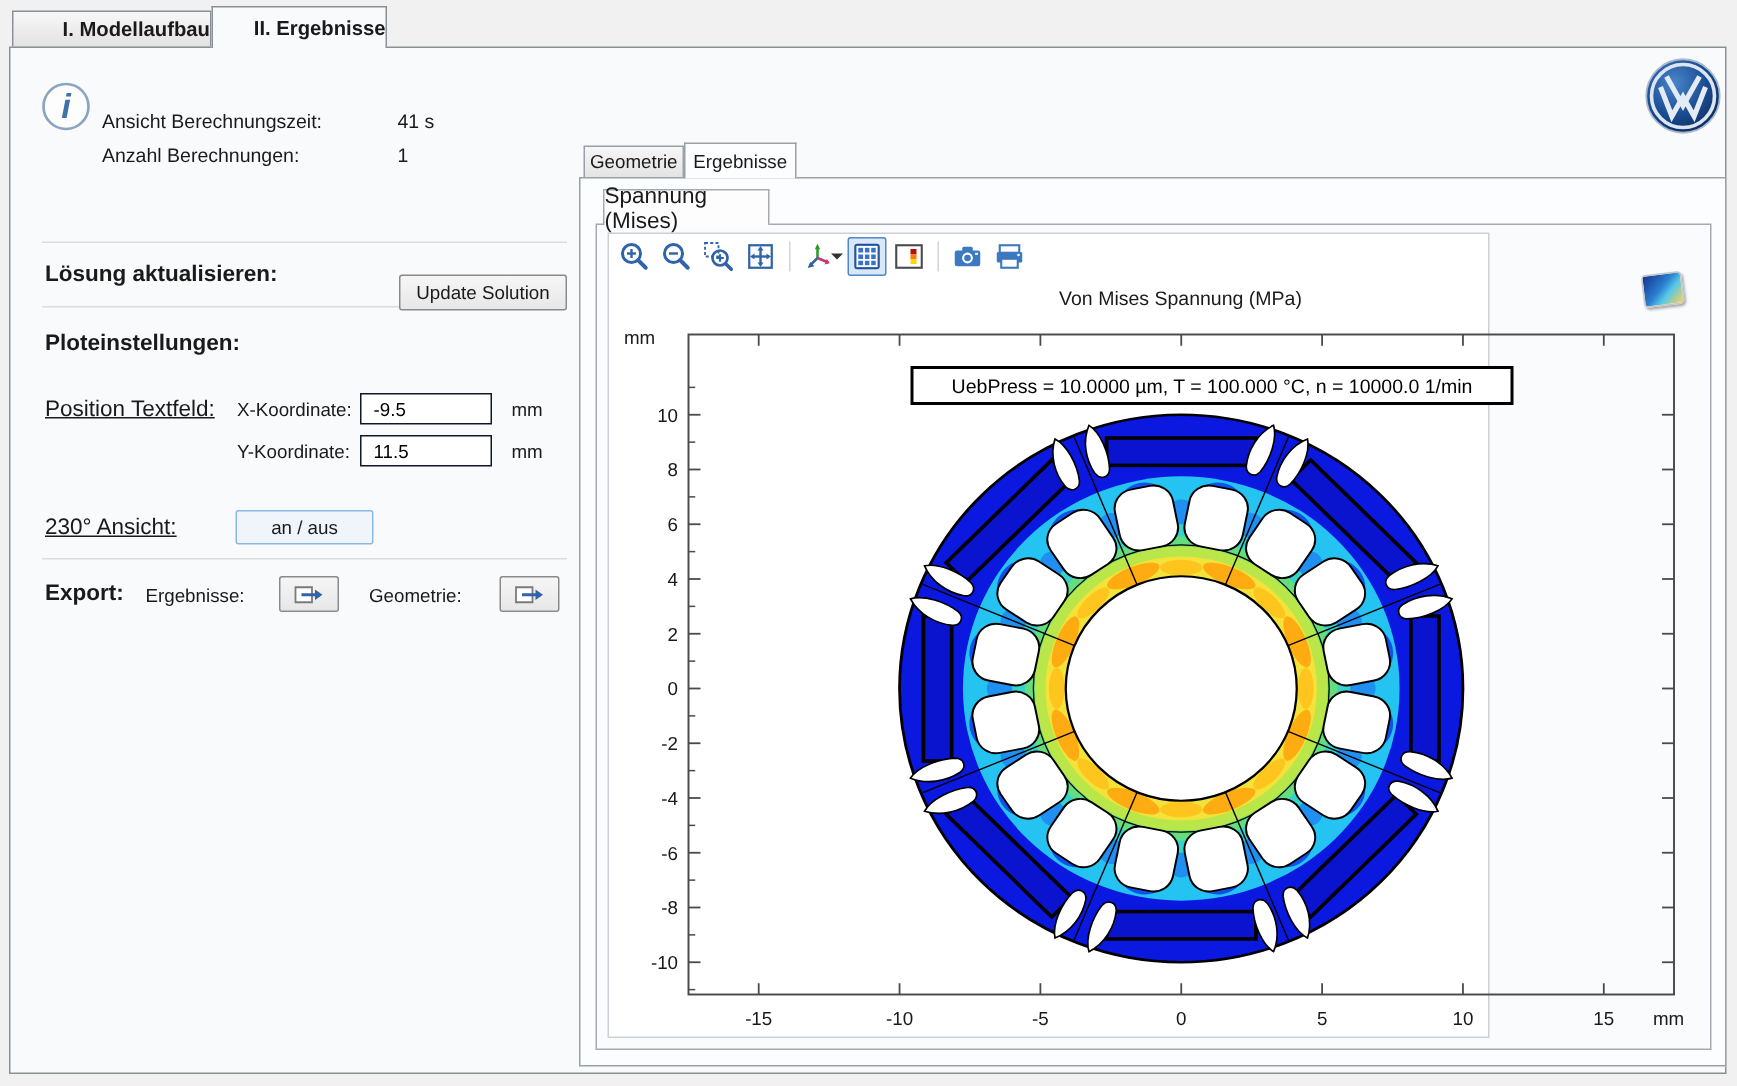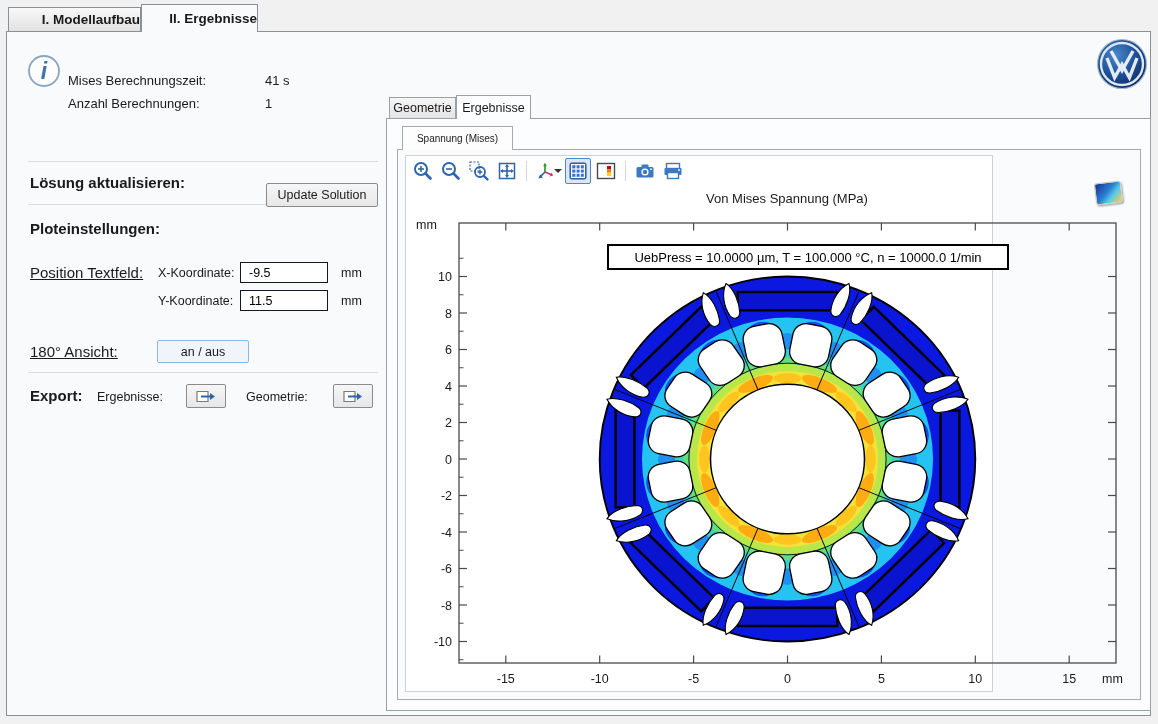--- a/index.html
+++ b/index.html
@@ -20,21 +20,21 @@
   .win-btn{box-sizing:border-box;background:linear-gradient(#f6f6f6,#e7e7e7);border:1px solid #8a8a8a;border-radius:2px;
            font-size:12.5px;display:flex;align-items:center;justify-content:center;cursor:default;font-family:"Liberation Sans",sans-serif;}
   .blue-btn{box-sizing:border-box;background:#f0f5fb;border:1px solid #8cb8e6;border-radius:2px;font-size:12.5px;
            display:flex;align-items:center;justify-content:center;}
   .field{box-sizing:border-box;border:1px solid #0f172a;background:#fff;font-size:12.5px;padding:1px 8px;font-family:"Liberation Sans",sans-serif;}
   
   .rp-tab{box-sizing:border-box;border:1px solid #9aa0a8;font-size:12.5px;display:flex;align-items:center;justify-content:center;}
   .rp-tab.inactive{background:linear-gradient(#f6f6f6,#e4e4e4);z-index:3;}
   .rp-tab.active{background:#fcfdfe;border-bottom:none;z-index:5;}
   .rp-panel{left:386px;top:118px;width:765px;height:593px;background:#fcfdfe;border:1px solid #9aa0a8;box-sizing:border-box;z-index:4;}
-  .in-tab{box-sizing:border-box;border:1px solid #a6aab0;font-size:10px;display:flex;align-items:center;justify-content:center;}
+  .in-tab{box-sizing:border-box;border:1px solid #a6aab0;font-size:15px;display:flex;align-items:center;justify-content:center;}
   .in-panel{left:397px;top:149px;width:744px;height:551px;background:#fafbfd;border:1px solid #a6aab0;box-sizing:border-box;z-index:6;}
   .plot-frame{left:405px;top:155px;width:588px;height:537px;background:#ffffff;border:1px solid #cdd0d4;box-sizing:border-box;z-index:7;}
   .toolbar{position:absolute;left:4px;top:2px;height:26px;display:flex;align-items:center;gap:2px;z-index:9;}
   .tb-btn{width:24px;height:24px;display:flex;align-items:center;justify-content:center;border:1px solid transparent;border-radius:2px;}
   .tb-btn.active{background:#d9e7f8;border:1px solid #4d88c8;}
   .tb-sep{width:1px;height:20px;background:#d4d4d4;margin:0 4px;}
   .caret{width:0;height:0;border-left:4px solid transparent;border-right:4px solid transparent;border-top:4.5px solid #333;margin-left:1px;}
   .mini-plot{position:absolute;left:689px;top:26px;width:25px;height:20px;border-radius:3px;transform:rotate(-7deg);
              background:linear-gradient(135deg,#16328f 0%,#2a7fd0 45%,#57c8e8 65%,#ffd24a 100%);
              border:1px solid #c6c6c6;box-shadow:1px 1.5px 2px rgba(0,0,0,0.35);z-index:9;}
@@ -49,21 +49,21 @@
 <div class="abs top-tab active" style="left:141px;top:4px;width:117px;height:28px;">
   <span>II. Ergebnisse</span>
 </div>
 
 <div class="abs main-panel"></div>
 
 <svg class="abs" style="left:27px;top:54px;z-index:4;" width="34" height="34">
   <circle cx="17" cy="17" r="15" fill="#fdfdfd" stroke="#8aa5c0" stroke-width="1.8"></circle>
   <text x="17" y="24.5" font-size="23" font-style="italic" font-weight="bold" text-anchor="middle" fill="#3f72a8" font-family="'DejaVu Serif',serif">i</text>
 </svg>
-<div class="abs lbl" style="left:68px;top:73px;z-index:4;">Mises Berechnungszeit:</div>
+<div class="abs lbl" style="left:68px;top:73px;z-index:4;">Ansicht Berechnungszeit:</div>
 <div class="abs lbl" style="left:265px;top:73px;z-index:4;">41 s</div>
 <div class="abs lbl" style="left:68px;top:96px;z-index:4;">Anzahl Berechnungen:</div>
 <div class="abs lbl" style="left:265px;top:96px;z-index:4;">1</div>
 
 <svg class="abs" style="left:1096px;top:38px;z-index:4;" width="52" height="52">
   <defs>
     <radialGradient id="vwg" cx="38%" cy="32%" r="75%">
       <stop offset="0%" stop-color="#4a86ca"></stop>
       <stop offset="55%" stop-color="#1c4f96"></stop>
       <stop offset="100%" stop-color="#0c2a5c"></stop>
@@ -88,21 +88,21 @@
 <div class="abs uhead" style="left:30px;top:264px;z-index:4;">Position Textfeld:</div>
 
 <div class="abs lbl-s" style="left:158px;top:266px;z-index:4;">X-Koordinate:</div>
 <input class="abs field" style="left: 240px; top: 262px; width: 88px; height: 21px; z-index: 4;" value="-9.5">
 <div class="abs lbl-s" style="left:341px;top:266px;z-index:4;">mm</div>
 
 <div class="abs lbl-s" style="left:158px;top:294px;z-index:4;">Y-Koordinate:</div>
 <input class="abs field" style="left: 240px; top: 290px; width: 88px; height: 21px; z-index: 4;" value="11.5">
 <div class="abs lbl-s" style="left:341px;top:294px;z-index:4;">mm</div>
 
-<div class="abs uhead" style="left:30px;top:343px;z-index:4;">180° Ansicht:</div>
+<div class="abs uhead" style="left:30px;top:343px;z-index:4;">230° Ansicht:</div>
 <div class="abs blue-btn" style="left:157px;top:340px;width:92px;height:23px;z-index:4;">
   <span>an / aus</span>
 </div>
 
 <div class="abs head" style="left:30px;top:387px;z-index:4;">Export:</div>
 <div class="abs lbl-s" style="left:97px;top:390px;z-index:4;">Ergebnisse:</div>
 <div class="abs win-btn" style="left:186px;top:384px;width:40px;height:24px;z-index:4;">
   <svg width="22" height="15">
     <path d="M2,2.5 h11 v10 h-11 z" fill="#fff" stroke="#7a7a7a" stroke-width="1.2"></path>
     <line x1="6" y1="7.5" x2="16" y2="7.5" stroke="#2f64a8" stroke-width="2"></line>

